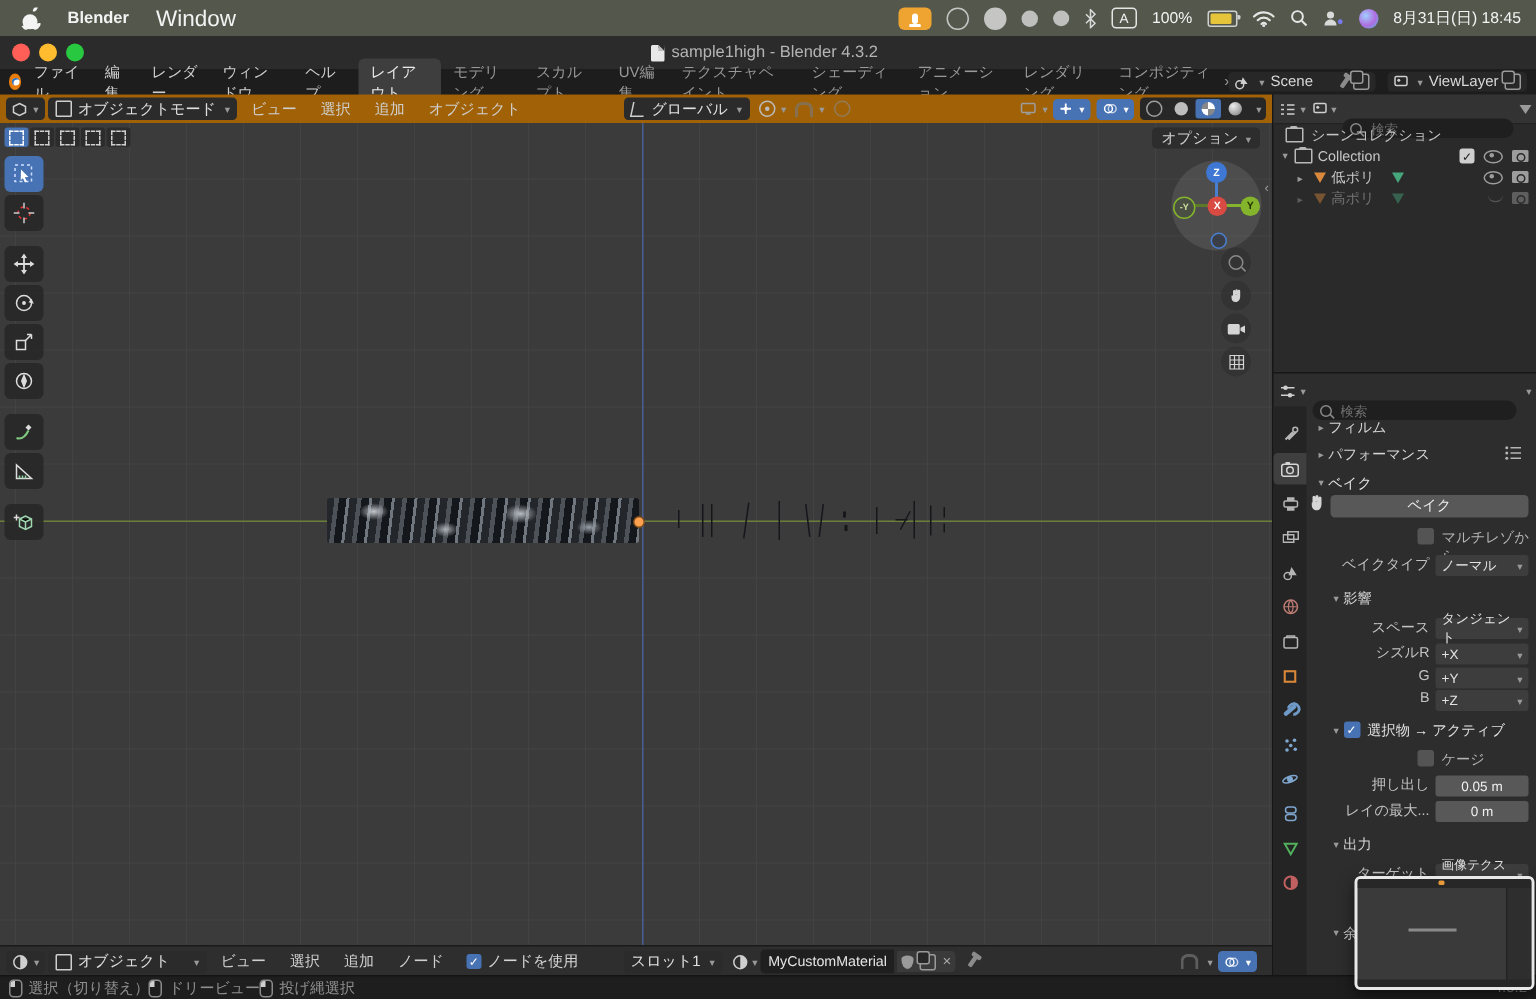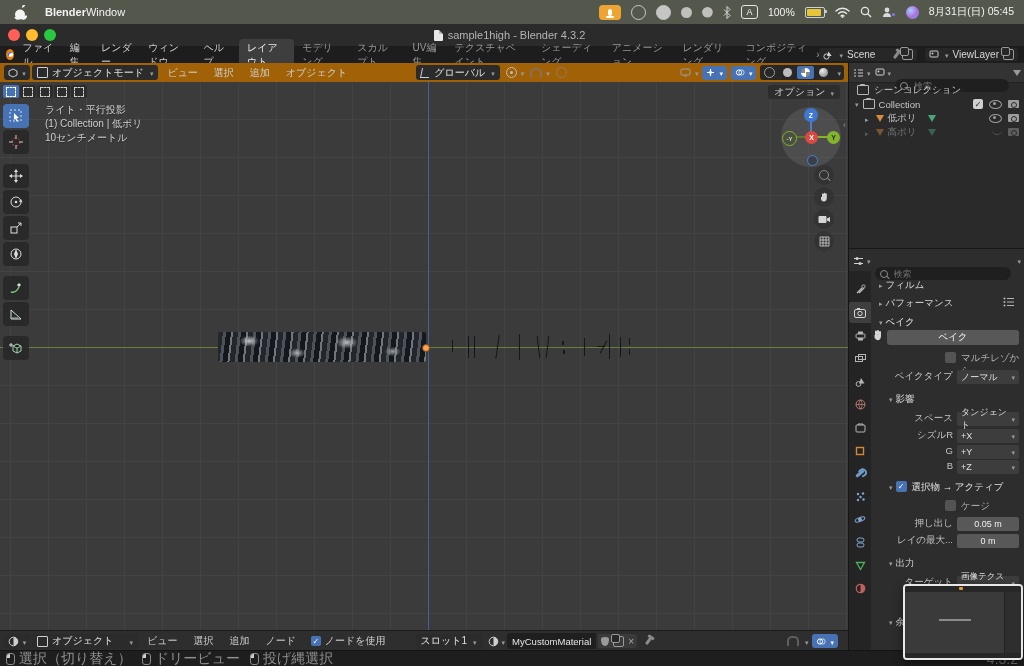--- a/index.html
+++ b/index.html
@@ -10,21 +10,21 @@
   .flex{display:flex;align-items:center;}
   .car::after{content:"▾";font-size:7px;color:#9a9a9a;margin-left:2px;}
   .car-r::after{content:"▸";font-size:7px;color:#9a9a9a;margin-right:3px;}
   .car-d::after{content:"▾";font-size:7px;color:#9a9a9a;margin-right:3px;}
   .chev::after{content:"›";font-size:10px;color:#9a9a9a;}
   .xg::after{content:"×";color:#aaa;font-size:10px;}
 
   
   .macbar{left:0;top:0;width:1024px;height:24px;background:#54584c;display:flex;align-items:center;color:#f3f3f3;}
   .macbar .app{font-weight:bold;margin-left:18px;font-size:11px;}
-  .macbar .mitem{font-size:11px;text-align:right;}
+  .macbar .mitem{margin-left:18px;font-size:15px;text-align:right;}
   .macright{margin-left:auto;display:flex;align-items:center;gap:10px;margin-right:10px;font-size:10.5px;}
   .micbtn{width:22px;height:15px;background:#efa432;border-radius:4px;display:flex;align-items:center;justify-content:center;}
   .micglyph{width:4px;height:7px;background:#fff;border-radius:2px;position:relative;}
   .micglyph::after{content:"";position:absolute;left:-2px;bottom:-2px;width:8px;height:2px;border-radius:1px;background:#fff;}
   .stat-ic{width:13px;height:13px;border-radius:50%;border:1px solid #d9d9d9;opacity:.85;position:relative;}
   .stat-dot{width:11px;height:11px;border-radius:50%;background:#d9d9d9;opacity:.8;}
   .inputA{min-width:13px;height:12px;border:1px solid #e5e5e5;border-radius:3px;display:flex;align-items:center;justify-content:center;font-size:9px;padding:0 1px;}
   .battery{width:18px;height:9px;border:1px solid #cfcfcf;border-radius:2px;position:relative;background:#54584c;}
   .battery::before{content:"";position:absolute;left:1px;top:1px;bottom:1px;width:14px;background:#e7c53a;border-radius:1px;}
   .battery::after{content:"";position:absolute;right:-3px;top:2px;width:2px;height:3px;background:#cfcfcf;border-radius:0 1px 1px 0;}
@@ -133,21 +133,21 @@
   .bigbtn{position:absolute;left:38px;width:132px;height:15px;background:#585858;border-radius:3px;display:flex;align-items:center;justify-content:center;color:#f0f0f0;}
   .wrenchb{width:10px;height:3px;background:#6f9ac8;border-radius:2px;transform:rotate(-40deg);position:relative;}
   .wrenchb::after{content:"";position:absolute;right:-2px;top:-2px;width:5px;height:5px;border:2px solid #6f9ac8;border-radius:50%;border-left-color:transparent;}
 
   
   .shader{left:0;top:630px;width:848px;height:20px;background:#2e2e2e;display:flex;align-items:center;border-top:1px solid #1a1a1a;gap:2px;}
   .namefield{height:16px;background:#1f1f1f;border-radius:3px 0 0 3px;display:flex;align-items:center;padding:0 5px;color:#e5e5e5;font-size:9.5px;}
   .shield{width:8px;height:9px;background:#9a9a9a;border-radius:4px 4px 4px 4px / 2px 2px 6px 6px;}
 
   
-  .statusbar{left:0;top:650px;width:1024px;height:16px;background:#1e1e1e;display:flex;align-items:center;color:#8f8f8f;font-size:14px;gap:10px;padding:0 6px;box-sizing:border-box;border-top:1px solid #141414;}
+  .statusbar{left:0;top:650px;width:1024px;height:16px;background:#1e1e1e;display:flex;align-items:center;color:#8f8f8f;font-size:10px;gap:0;padding:0 6px;box-sizing:border-box;border-top:1px solid #141414;}
   .mouse{width:7px;height:10px;border:1px solid #8a8a8a;border-radius:3px;position:relative;flex:none;}
   .mouse::before{content:"";position:absolute;left:0;top:0;width:3px;height:4px;background:#cfcfcf;border-radius:2px 0 0 0;}
   .sbitem{display:flex;align-items:center;gap:4px;}
 
   
   .thumb{left:903px;top:584px;width:116px;height:72px;background:#3a3a3a;border:2px solid #e8e8e8;border-radius:4px;box-shadow:0 4px 10px rgba(0,0,0,.5);z-index:60;overflow:hidden;}
   .thumb .tbar{position:absolute;left:0;top:0;width:100%;height:6px;background:#272727;}
   .thumb .tdot{position:absolute;left:54px;top:1px;width:4px;height:3px;background:#e89a3a;border-radius:1px;}
   .thumb .trp{position:absolute;right:0;top:6px;width:16px;height:100%;background:#2e2e2e;border-left:1px solid #222;}
   .thumb .tline{position:absolute;left:34px;top:33px;width:32px;height:2px;background:#8a8a8a;}
@@ -186,21 +186,21 @@
     <svg width="12" height="12" viewBox="0 0 12 12">
           <circle cx="5" cy="5" r="3.6" stroke="#e5e5e5" fill="none" stroke-width="1.3"></circle>
           <path d="M7.8 7.8 11 11" stroke="#e5e5e5" stroke-width="1.4"></path>
         </svg>
     <svg width="14" height="12" viewBox="0 0 14 12">
           <circle cx="5" cy="4" r="2.4" fill="#d9d9d9"></circle>
           <path d="M1 11c0-2.4 1.8-4 4-4s4 1.6 4 4" fill="#d9d9d9"></path>
           <circle cx="11.5" cy="8.5" r="1.6" fill="#7a7af0"></circle>
         </svg>
     <div class="orb"></div>
-    <span>8月31日(日) 05:45</span>
+    <span>8月31日(日) 18:45</span>
   </div>
 </div>
 
 <div class="abs titlebar">
   <div class="tl" style="background:#ff5f57"></div>
   <div class="tl" style="background:#febc2e;margin-left:6px"></div>
   <div class="tl" style="background:#28c840;margin-left:6px"></div>
   <div class="title-center">
     <div class="docicon"></div>
     <span>sample1high - Blender 4.3.2</span>
@@ -419,25 +419,20 @@
     <div class="tgap"></div>
     <div class="toolbtn">
           <svg width="15" height="15" viewBox="0 0 15 15">
             <path d="M4 5 8 3l4 2v5l-4 2-4-2z" fill="none" stroke="#9fd8b0"></path>
             <path d="M4 5l4 2 4-2M8 7v5" stroke="#9fd8b0"></path>
             <path d="M2 2v4M0 4h4" stroke="#ddd"></path>
           </svg>
         </div>
   </div>
 
-  <div class="vpinfo">
-    <div>ライト・平行投影</div>
-    <div>(1) Collection | 低ポリ</div>
-    <div>10センチメートル</div>
-  </div>
 
   <div class="gizmo">
     <div class="gz-line" style="left:29px;top:12px;width:2px;height:18px;background:#4a7fd0"></div>
     <div class="gz-line" style="left:36px;top:29px;width:16px;height:2px;background:#84b32c"></div>
     <div class="gz-line" style="left:12px;top:29px;width:14px;height:2px;background:#5c7a2a"></div>
     <div class="gz-ball" style="left:23px;top:1px;width:14px;height:14px;background:#3f77d4">
           <span>Z</span>
         </div>
     <div class="gz-ball" style="left:1px;top:24px;width:13px;height:13px;background:#4a4f44;border:1.5px solid #84b32c;color:#cfe3a0;font-size:6px">
           <span>-Y</span>

